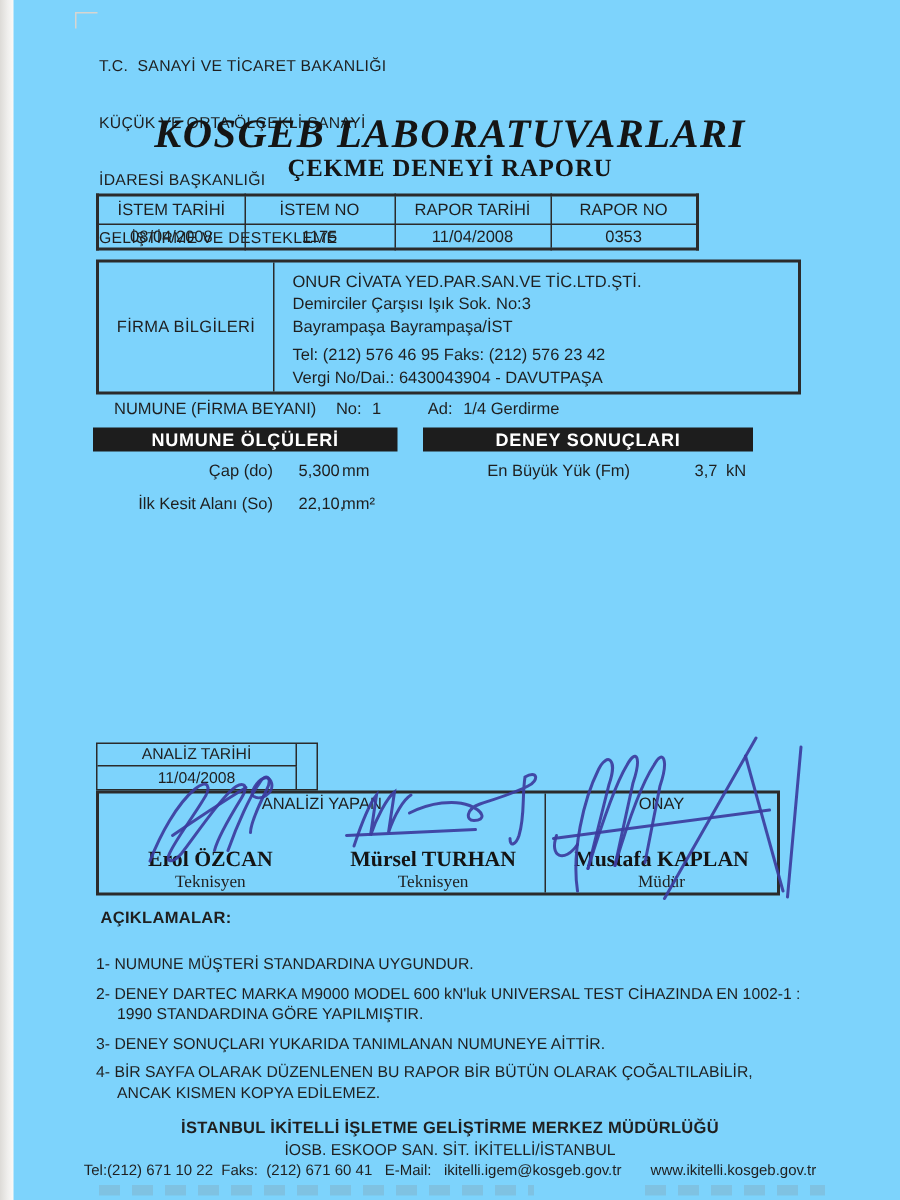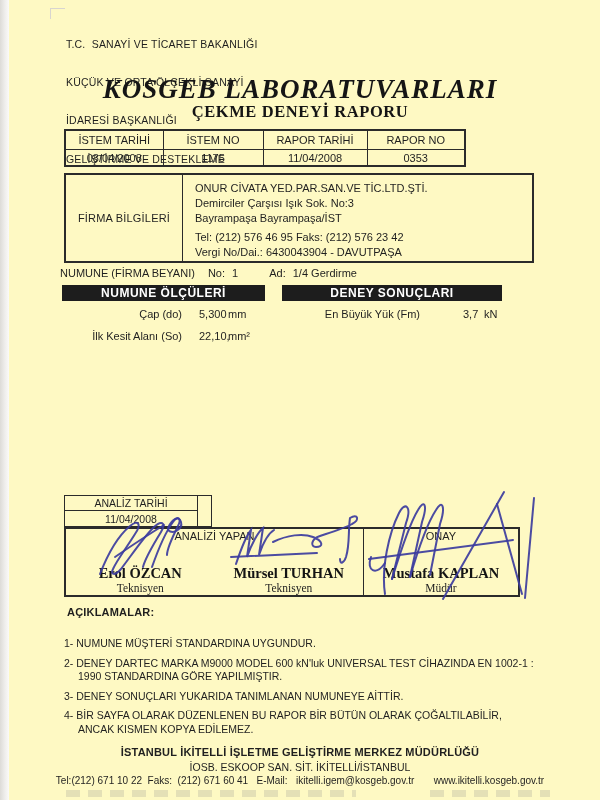--- a/index.html
+++ b/index.html
@@ -1,18 +1,18 @@
 <!DOCTYPE html>
 <html style="--bar_bg: #1d1d1d; --ink: #3c3c9e;"><head>
 <meta charset="utf-8">
 <style>
   html,body{margin:0;padding:0;background:#e9e7e4;}
   .page{
     position:relative;width:600px;height:800px;margin:0 auto;
-    background:#fef9c3;overflow:hidden;
+    background:#7dd3fc;overflow:hidden;
     font-family:"Liberation Sans", sans-serif;color:#1f1f1f;
   }
   .edge-strip{position:absolute;left:0;top:0;width:9px;height:800px;
     background:linear-gradient(90deg,#dddbd7,#efeeec 55%,#fbfaf8);}
   .abs{position:absolute;}
 
   
   .agency{left:66px;top:12px;font-size:10.5px;line-height:12.8px;letter-spacing:.2px;white-space:pre;}
   .title{left:0;top:74px;width:600px;text-align:center;
     font-family:"Liberation Serif", serif;font-weight:bold;font-style:italic;
@@ -28,21 +28,21 @@
   .info-table{border:2px solid #2b2b2b;}
 
   
   .firm-box{left:64px;top:173px;width:466px;height:86px;border:2px solid #2b2b2b;display:flex;}
   .firm-label{width:116px;border-right:1.5px solid #2b2b2b;display:flex;align-items:center;justify-content:center;
     font-size:11px;letter-spacing:.2px;}
   .firm-content{flex:1;padding:6px 6px 20px 12px;font-size:11px;line-height:15px;}
   .firm-content div:nth-child(4){margin-top:4px;}
 
   
-  .sample-line{left:60px;top:267px;font-size:11px;}
+  .sample-line{left:76px;top:267px;font-size:11px;}
   .sample-line .lbl{margin-right:10px;}
   .sample-line .k{margin-right:7px;}
   .sample-line .gap{margin-left:28px;}
 
   
   .bar{height:16px;background:var(--bar_bg,#1d1d1d);color:#fff;
     display:flex;align-items:center;justify-content:center;
     font-size:12px;font-weight:bold;letter-spacing:.5px;top:285px;}
   .bar-left{left:62px;width:203px;}
   .bar-right{left:282px;width:220px;}

